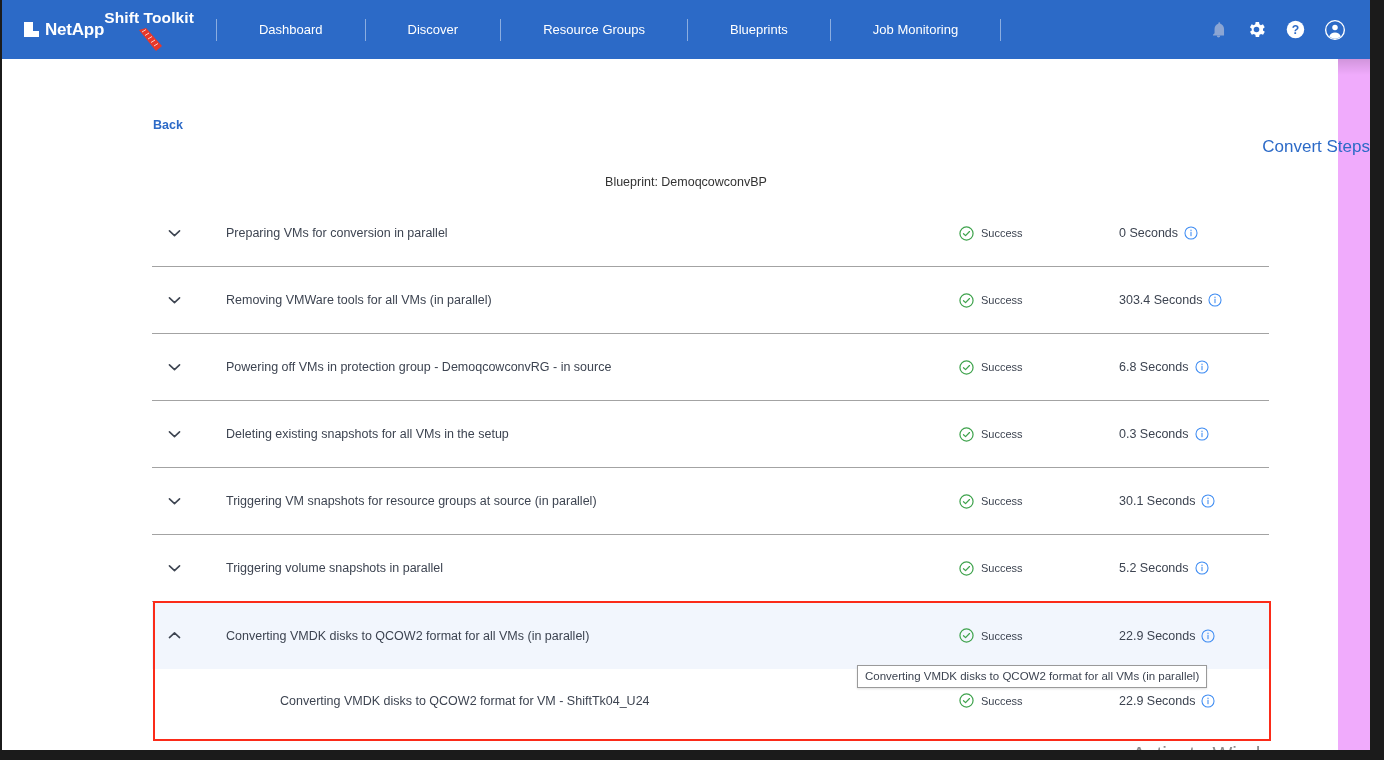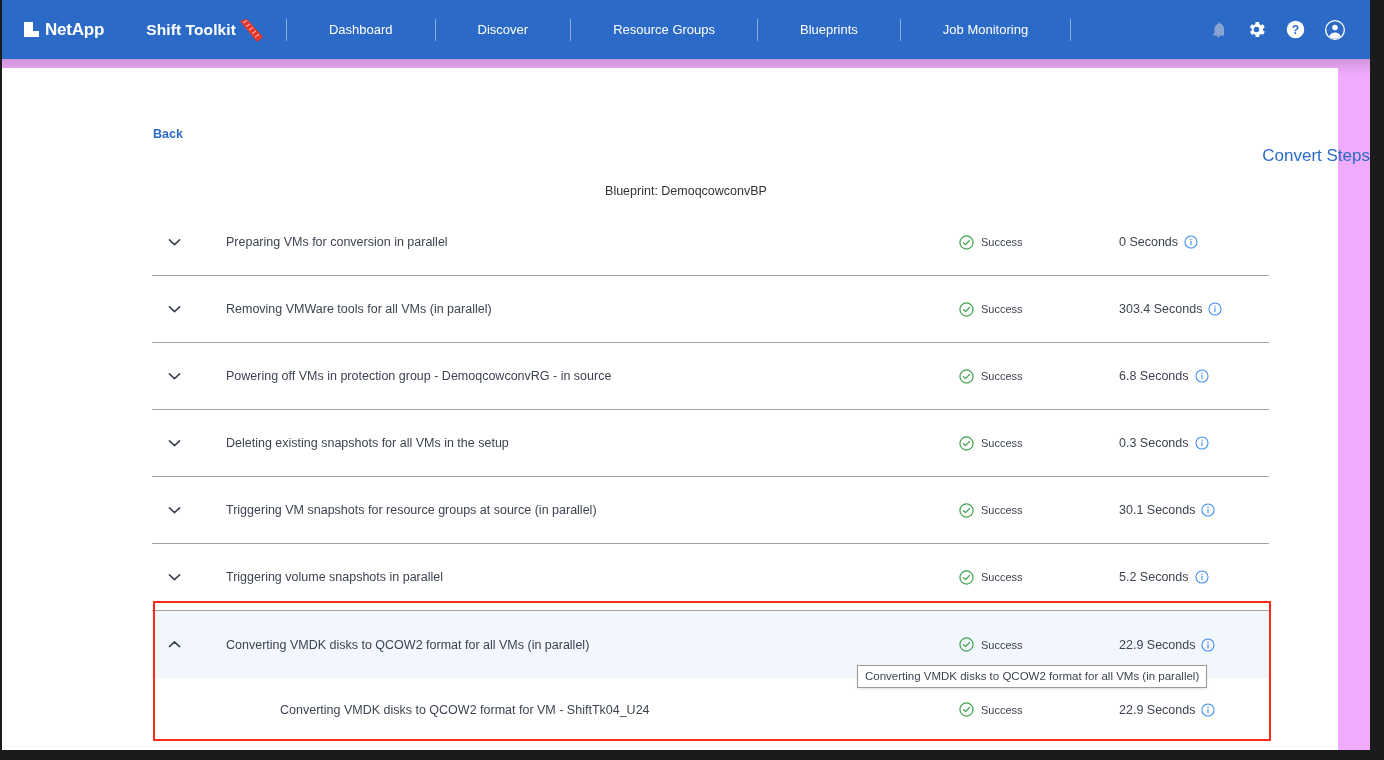--- a/index.html
+++ b/index.html
@@ -63,23 +63,23 @@
   }
   .netapp-text {
     color: #ffffff;
     font-size: 17px;
     font-weight: bold;
     letter-spacing: -0.2px;
   }
 
   #app-title-wrap {
     position: relative;
-    margin-left: 42px;
-    display: flex;
-    align-items: center;
+    display: flex;
+    align-items: center;
+    flex-direction: column;
   }
   #app-title {
     color: #ffffff;
     font-size: 15.5px;
     font-weight: bold;
     letter-spacing: 0.1px;
   }
   #beta-ribbon {
     position: relative;
     width: 26px; height: 24px;
@@ -117,21 +117,21 @@
     display: flex;
     align-items: center;
     gap: 18px;
     padding-right: 14px;
   }
   .nav-icon { cursor: pointer; display: flex; align-items: center; justify-content: center; }
 
   
   #page {
     position: absolute;
-    left: 0; top: 68px;
+    left: 0; top: 59px;
     width: 1336px;
     height: 691px;
     background: #ffffff;
   }
 
   #back-link {
     position: absolute;
     left: 151px; top: 59px;
     color: #2c6ac7;
     font-size: 12.5px;

